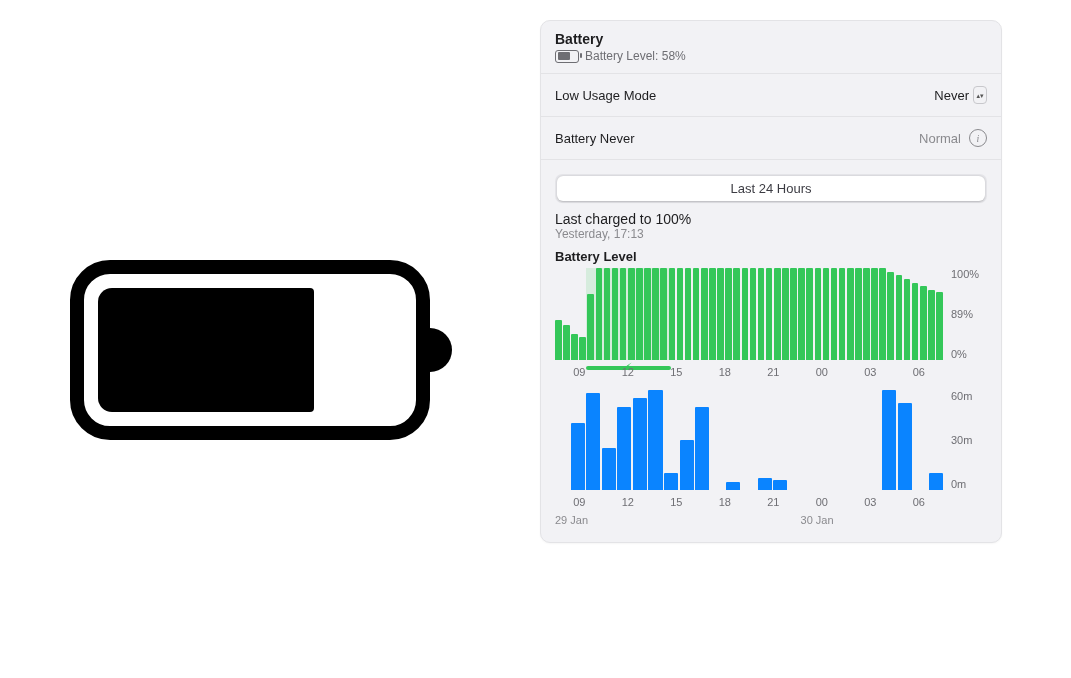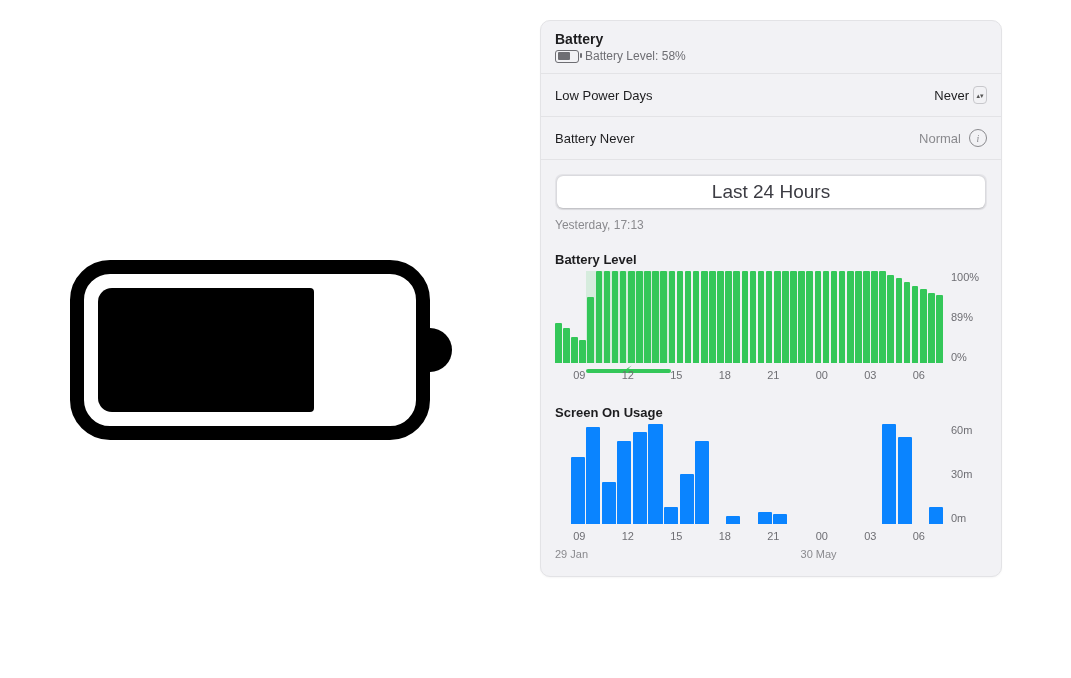--- a/index.html
+++ b/index.html
@@ -18,24 +18,24 @@
   .sub{color:#6e6e73;font-size:12px;margin-top:2px;display:flex;align-items:center;gap:6px;}
   .mini-batt{width:22px;height:11px;border:1.2px solid #6e6e73;border-radius:3px;position:relative;display:inline-block;}
   .mini-batt::after{content:"";position:absolute;right:-4px;top:2.5px;width:2.5px;height:5px;background:#6e6e73;border-radius:1px;}
   .mini-batt .mf{position:absolute;left:1.5px;top:1.5px;height:calc(100% - 3px);background:#6e6e73;border-radius:1px;}
   .popup{display:flex;align-items:center;gap:4px;color:#1d1d1f;}
   .stepper{width:12px;height:16px;border:1px solid #c8c8cc;border-radius:4px;display:flex;flex-direction:column;align-items:center;justify-content:center;font-size:7px;line-height:7px;color:#555;}
   .muted{color:#8a8a8e;}
   .info{width:16px;height:16px;border:1.2px solid #8a8a8e;border-radius:50%;display:inline-flex;align-items:center;justify-content:center;font-size:10px;font-style:italic;color:#8a8a8e;font-family:Georgia,serif;margin-left:8px;}
   
   .seg{display:flex;background:#e6e6ea;border-radius:7px;padding:2px;margin:4px 0 8px 0;}
-  .seg .opt{flex:1;text-align:center;padding:5px 0;font-size:19px;color:#3c3c43;border-radius:6px;}
+  .seg .opt{flex:1;text-align:center;padding:5px 0;font-size:13px;color:#3c3c43;border-radius:6px;}
   .seg .opt.sel{background:#fff;box-shadow:0 0.5px 2px rgba(0,0,0,.2);}
   
-  .chart-block{margin-top:20px;}
+  .chart-block{margin-top:8px;}
   .chart-title{font-weight:700;font-size:13px;margin-bottom:4px;}
   .chart-wrap{display:flex;gap:8px;}
   .plot{position:relative;flex:1;height:92px;}
   .plot.su{height:100px;}
   .ylab{display:flex;flex-direction:column;justify-content:space-between;width:36px;font-size:11px;color:#6e6e73;text-align:left;}
   .bars{position:absolute;left:0;right:0;bottom:0;top:0;display:flex;align-items:flex-end;gap:1.5px;}
   .bars.bl .b{flex:1;background:#34c759;border-radius:1px 1px 0 0;}
   .bars.su .b{flex:1;background:#0a84ff;border-radius:1px 1px 0 0;}
   .charge-band{position:absolute;top:0;bottom:0;background:rgba(52,199,89,.15);}
   .charge-line{position:absolute;height:4px;background:#34c759;border-radius:2px;}
@@ -64,21 +64,21 @@
     <div class="sub">
       <span class="mini-batt">
             <span class="mf" id="mini-fill" style="width: 12.96px;"></span>
           </span>
       <span>Battery Level: 58%</span>
     </div>
   </div>
 
   <div class="sec">
     <div class="row">
-      <span>Low Power Days</span>
+      <span>Low Usage Mode</span>
       <span class="popup">
         <span>Never</span>
         <span class="stepper">▴▾</span>
       </span>
     </div>
   </div>
 
   <div class="sec">
     <div class="row">
       <span>Battery Never</span>
@@ -89,20 +89,21 @@
     </div>
   </div>
 
   <div class="charts-sec">
 
     <div class="seg">
       <div class="opt sel">Last 24 Hours</div>
     </div>
 
     <div class="last-block">
+      <div style="font-size:14px;">Last charged to 100%</div>
       <div class="muted" style="font-size:12px;">Yesterday, 17:13</div>
     </div>
 
     <div class="chart-block">
       <div class="chart-title">Battery Level</div>
       <div class="chart-wrap">
         <div class="plot" id="plot-bl">
           <div class="charge-band" id="charge-band" style="left: 8%; width: 22%;"></div>
           <div class="bars bl" id="bars-bl">
                 <div class="b" style="height: 43%;"></div>
@@ -172,21 +173,20 @@
               <span style="left: 56.25%;">21</span>
               <span style="left: 68.75%;">00</span>
               <span style="left: 81.25%;">03</span>
               <span style="left: 93.75%;">06</span>
             </div>
         <div style="width:36px;"></div>
       </div>
     </div>
 
     <div class="chart-block">
-      <div class="chart-title">Screen On Usage</div>
       <div class="chart-wrap">
         <div class="plot su" id="plot-su">
           <div class="bars su" id="bars-su">
                 <div class="b" style="height: 0%; visibility: hidden;"></div>
                 <div class="b" style="height: 66.6667%;"></div>
                 <div class="b" style="height: 96.6667%;"></div>
                 <div class="b" style="height: 41.6667%;"></div>
                 <div class="b" style="height: 83.3333%;"></div>
                 <div class="b" style="height: 91.6667%;"></div>
                 <div class="b" style="height: 100%;"></div>
@@ -225,21 +225,21 @@
               <span style="left: 56.25%;">21</span>
               <span style="left: 68.75%;">00</span>
               <span style="left: 81.25%;">03</span>
               <span style="left: 93.75%;">06</span>
             </div>
         <div style="width:36px;"></div>
       </div>
       <div style="display:flex;gap:0;">
         <div class="dates" id="dates" style="flex:1;">
               <span style="left: 0%;">29 Jan</span>
-              <span style="left: 62%;">30 May</span>
+              <span style="left: 62%;">30 Jan</span>
             </div>
         <div style="width:36px;"></div>
       </div>
     </div>
 
   </div>
 </div>
 
 </div>
 

